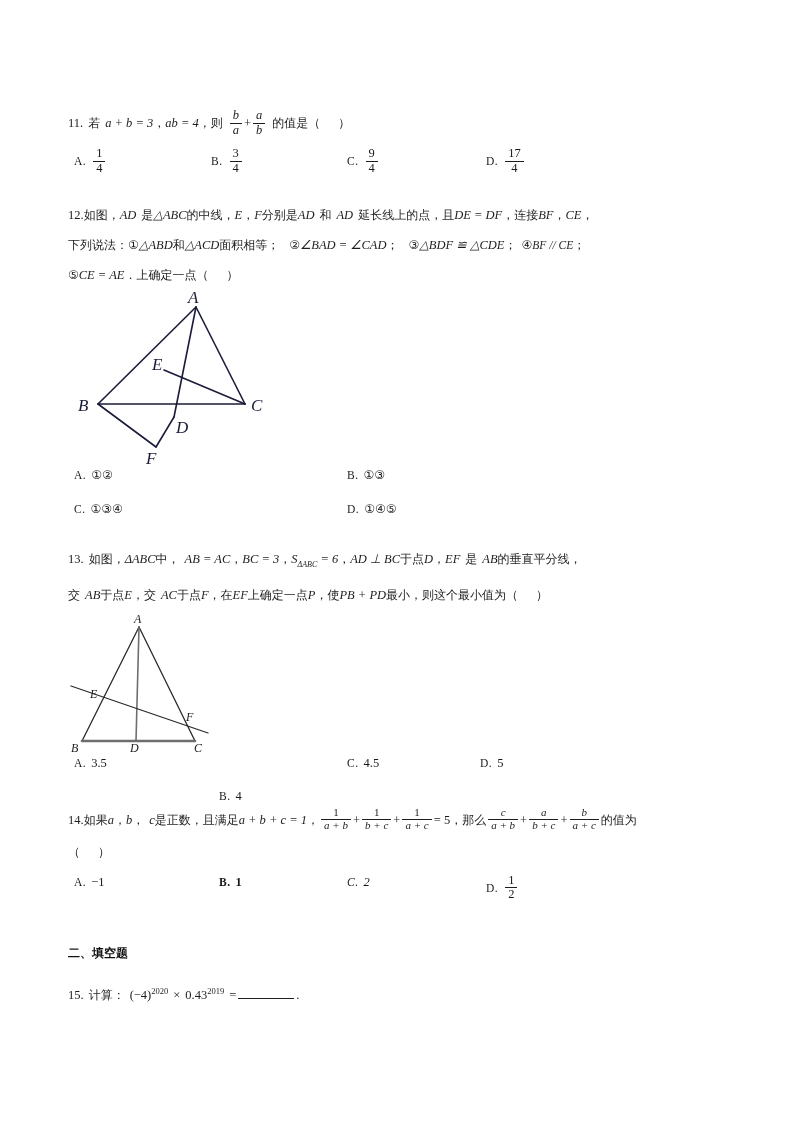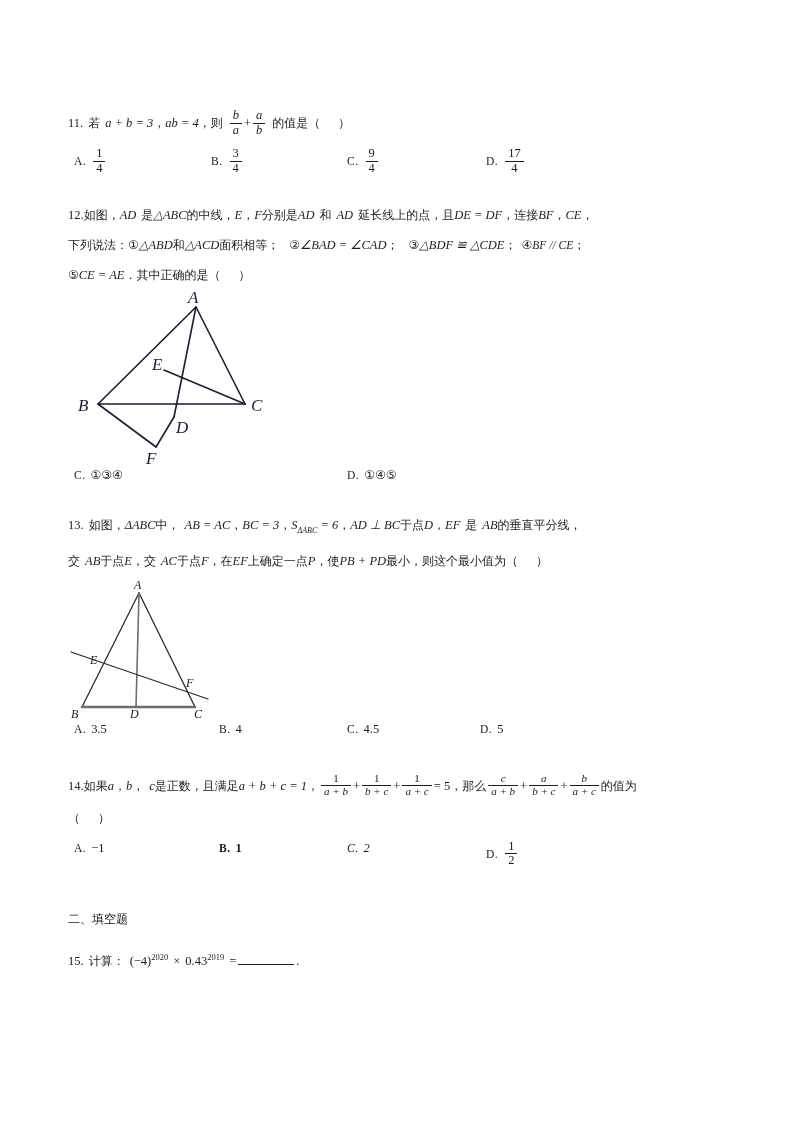--- a/index.html
+++ b/index.html
@@ -73,21 +73,21 @@
     white-space: nowrap;
     font-size: 12.5px;
   }
   .opt .lbl { font-size: 11.5px; letter-spacing: .5px; }
   .circnum { font-family: "DejaVu Sans", sans-serif; font-size: 12px; }
 
   
   .sec-head {
     font-family: "DejaVu Sans", sans-serif;
     font-size: 12px;
-    font-weight: normal;
+    font-weight: bold;
     color: #111;
   }
 
   
   .fig { position: relative; }
   .blank-line {
     display: inline-block;
     width: 56px;
     border-bottom: 1px solid #1d1d1d;
     height: 11px;
@@ -124,21 +124,21 @@
     </div>
 
     <div class="qblock" style="margin-top:6px;">
       <div class="qline">
         <span class="num">12.</span><span class="cn">如图，</span><span class="mi">AD</span><span class="sp"></span><span class="cn">是</span><span class="mi">△ABC</span><span class="cn">的中线，</span><span class="mi">E</span><span class="cn">，</span><span class="mi">F</span><span class="cn">分别是</span><span class="mi">AD</span><span class="sp"></span><span class="cn">和</span><span class="sp"></span><span class="mi">AD</span><span class="sp"></span><span class="cn">延长线上的点，且</span><span class="mi">DE = DF</span><span class="cn">，连接</span><span class="mi">BF</span><span class="cn">，</span><span class="mi">CE</span><span class="cn">，</span>
       </div>
       <div class="qline">
         <span class="cn">下列说法：</span><span class="circnum">①</span><span class="mi">△ABD</span><span class="cn">和</span><span class="mi">△ACD</span><span class="cn">面积相等；</span><span class="sp2"></span><span class="circnum">②</span><span class="mi">∠BAD = ∠CAD</span><span class="cn">；</span><span class="sp2"></span><span class="circnum">③</span><span class="mi">△BDF ≌ △CDE</span><span class="cn">；</span><span class="sp"></span><span class="circnum">④</span><span class="mi" style="font-size:11.5px;">BF // CE</span><span class="cn">；</span>
       </div>
       <div class="qline">
-        <span class="circnum">⑤</span><span class="mi">CE = AE</span><span class="cn">．其中正确的是（</span><span class="sp3"></span><span class="cn">）</span>
+        <span class="circnum">⑤</span><span class="mi">CE = AE</span><span class="cn">．上确定一点（</span><span class="sp3"></span><span class="cn">）</span>
       </div>
 
       <div class="fig" style="height:178px;">
         <svg width="250" height="178" viewBox="0 0 250 178">
           <g fill="none" stroke="#1b1b3a" stroke-width="1.6" stroke-linecap="round">
 
             <path d="M128 17 L30 114"></path>
             <path d="M128 17 L177 114"></path>
             <path d="M30 114 L177 114"></path>
 
@@ -155,20 +155,28 @@
             <text x="183" y="121">C</text>
             <text x="108" y="143">D</text>
             <text x="84" y="80">E</text>
             <text x="78" y="174">F</text>
           </g>
         </svg>
       </div>
 
       <div class="opts">
         <div class="opt" style="left:6px;">
+          <span class="lbl">A.</span><span class="sp"></span><span class="circnum">①②</span>
+        </div>
+        <div class="opt" style="left:279px;">
+          <span class="lbl">B.</span><span class="sp"></span><span class="circnum">①③</span>
+        </div>
+      </div>
+      <div class="opts">
+        <div class="opt" style="left:6px;">
           <span class="lbl">C.</span><span class="sp"></span><span class="circnum">①③④</span>
         </div>
         <div class="opt" style="left:279px;">
           <span class="lbl">D.</span><span class="sp"></span><span class="circnum">①④⑤</span>
         </div>
       </div>
     </div>
 
     <div class="qblock" style="margin-top:8px;">
       <div class="qline">
@@ -203,21 +211,21 @@
             <text x="22" y="88">E</text>
             <text x="118" y="111">F</text>
           </g>
         </svg>
       </div>
 
       <div class="opts" style="height:28px;">
         <div class="opt" style="left:6px;">
           <span class="lbl">A.</span><span class="sp"></span><span>3.5</span>
         </div>
-        <div class="opt" style="left:151px;">
+        <div class="opt" style="left:151px;margin-top:33px;">
           <span class="lbl">B.</span><span class="sp"></span><span>4</span>
         </div>
         <div class="opt" style="left:279px;">
           <span class="lbl">C.</span><span class="sp"></span><span>4.5</span>
         </div>
         <div class="opt" style="left:412px;">
           <span class="lbl">D.</span><span class="sp"></span><span>5</span>
         </div>
       </div>
     </div>

